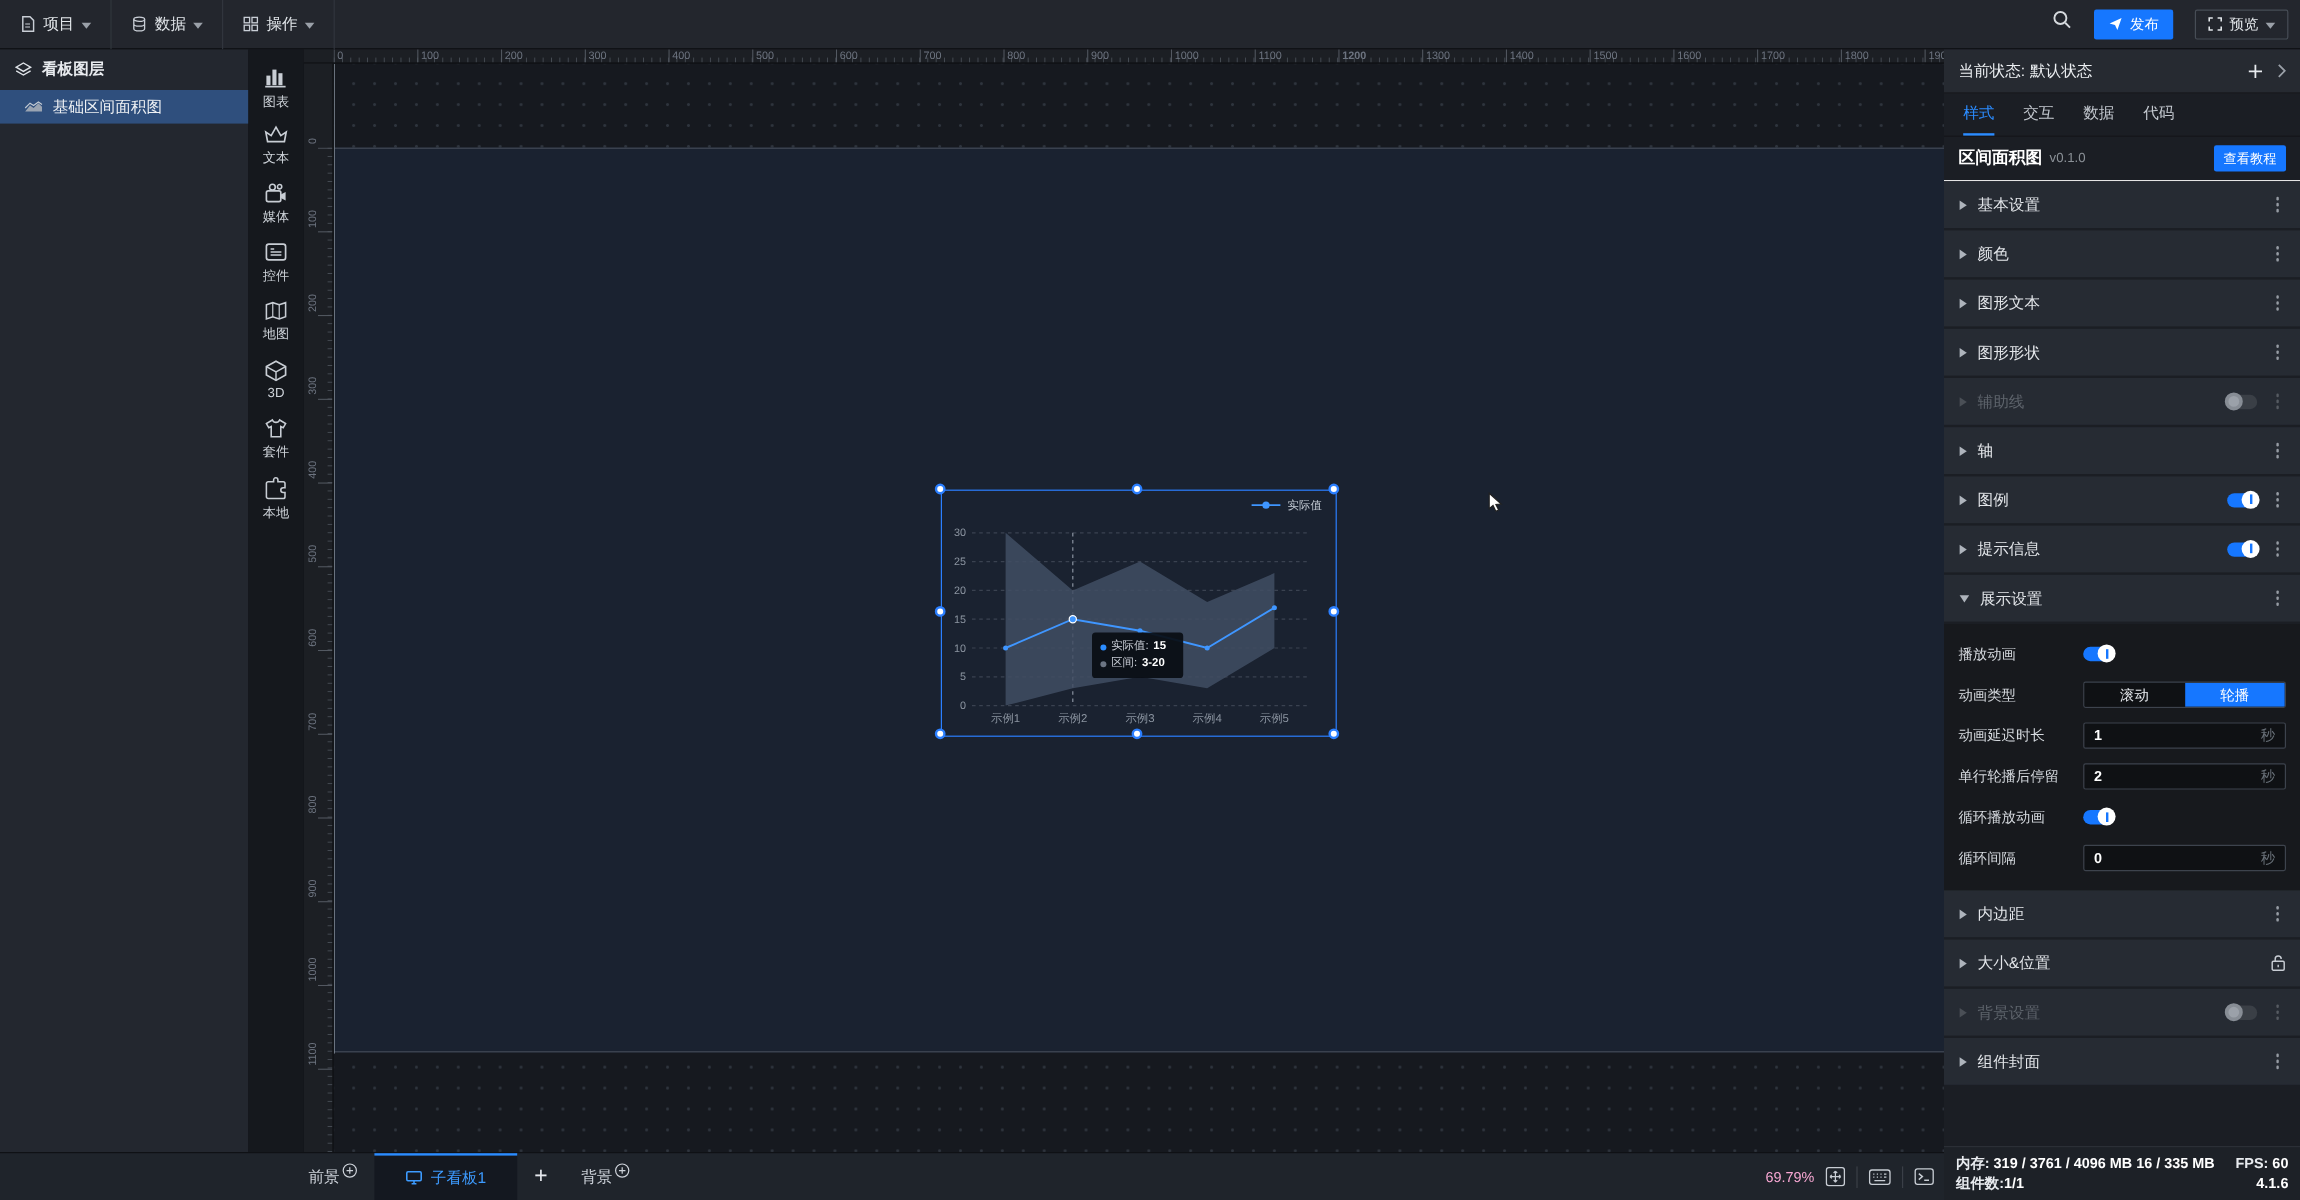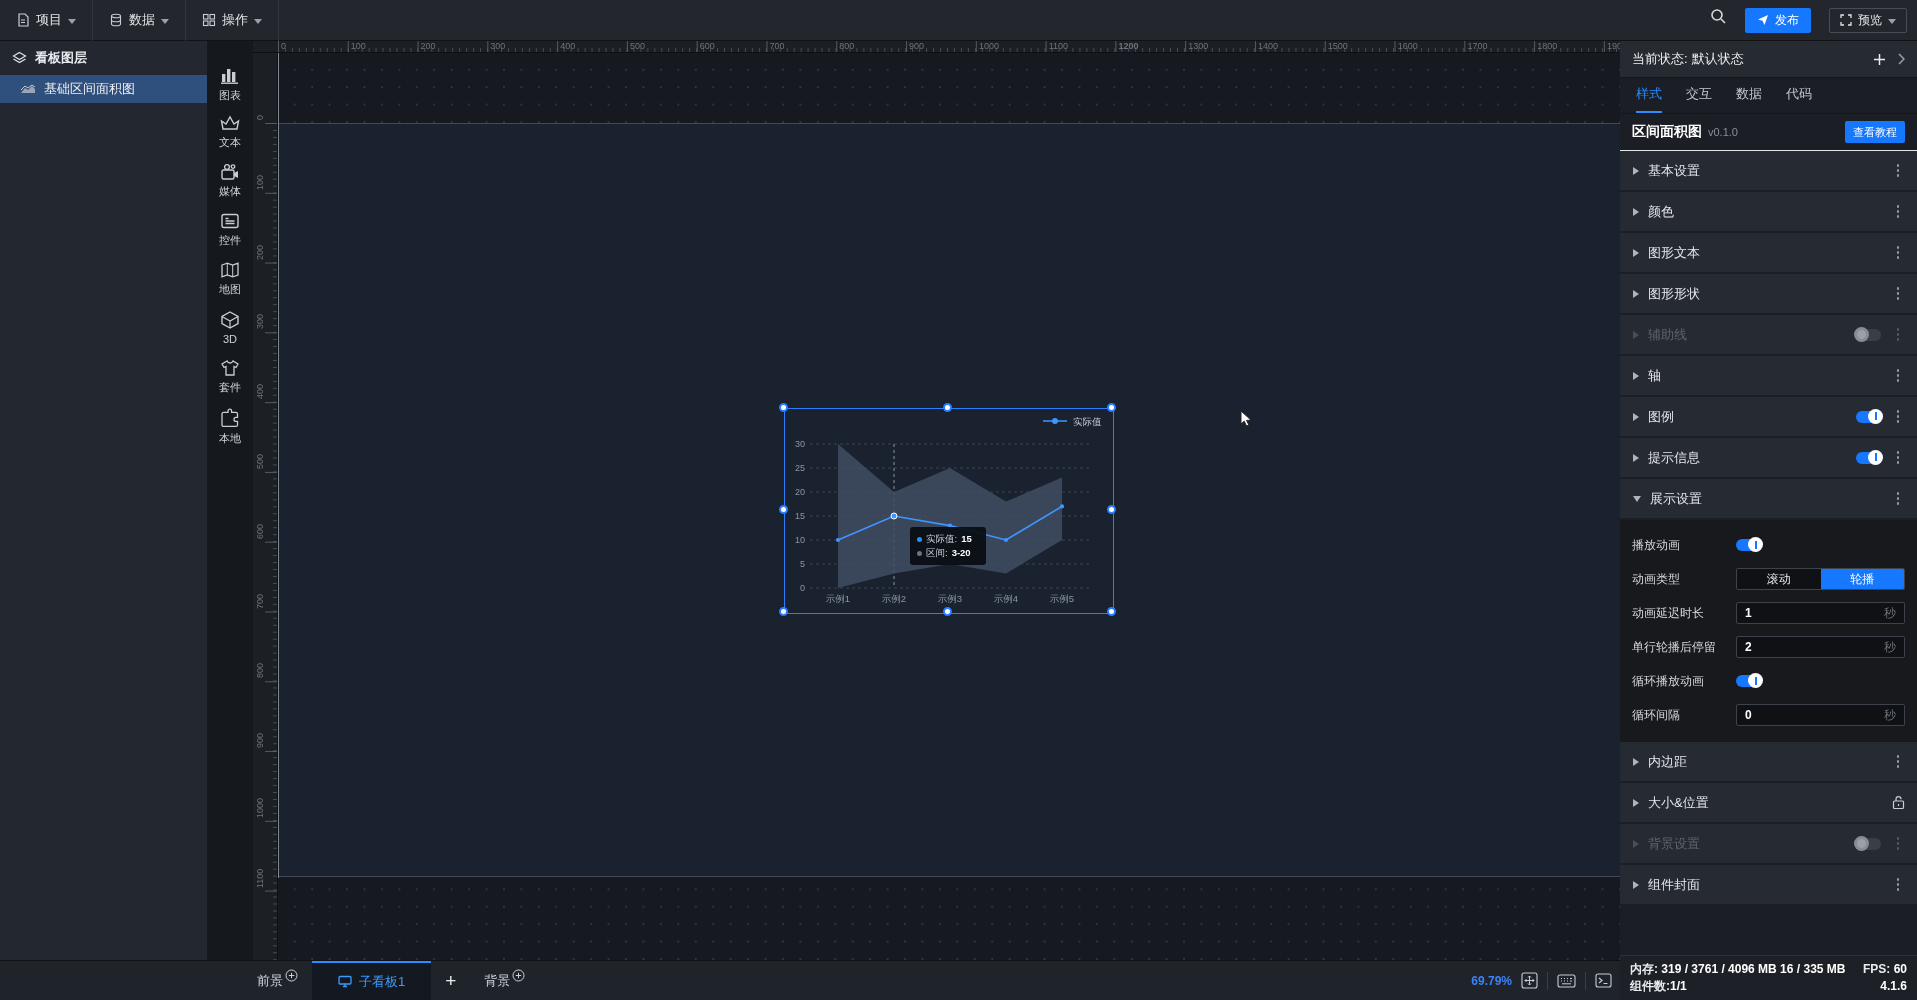--- a/index.html
+++ b/index.html
@@ -25,21 +25,21 @@
   
   .sidebar { position:absolute; left:0; top:41px; width:207px; height:919px; background:#23272f; z-index:10; }
   .sidebar-header { display:flex; align-items:center; gap:8px; height:34px; padding:0 12px;
     color:#e8ebef; font-weight:bold; font-size:13px; }
   .layer-item { display:flex; align-items:center; gap:8px; height:28px; padding:0 12px 0 20px;
     font-size:13px; color:#eef1f4; cursor:pointer; }
   .layer-item.selected { background:#2f4f7d; }
 
   
   .iconbar { position:absolute; left:207px; top:41px; width:46px; height:919px; background:#15181d;
-    display:flex; flex-direction:column; align-items:center; padding-top:24px; z-index:10; }
+    display:flex; flex-direction:column; align-items:center; padding-top:13px; z-index:10; }
   .tool { display:flex; flex-direction:column; align-items:center; gap:3px; width:46px; height:49px;
     color:#c8cdd4; cursor:pointer; }
   .tool .tlabel { font-size:11px; color:#cdd2d8; }
 
   
   .ruler-corner { position:absolute; left:253px; top:41px; width:25px; height:12px; background:#1c1f24; z-index:9; }
   .ruler-h { position:absolute; left:253px; top:41px; width:1367px; height:12px; background:#1c1f24;
     border-bottom:1px solid #0e1013; overflow:hidden; z-index:9; }
   .ruler-h .minor { position:absolute; left:25px; right:0; bottom:0; height:4px;
     background-image:linear-gradient(to right,#454b53 0,#454b53 1px,transparent 1px);
@@ -139,21 +139,21 @@
 
   
   .bottombar { position:absolute; left:0; top:960px; width:1620px; height:40px; background:#1f242b;
     border-top:1px solid #0f1115; display:flex; align-items:center; z-index:25; }
   .btab { display:flex; align-items:flex-start; gap:2px; color:#ced3da; font-size:13px; padding:0 14px;
     height:40px; align-items:center; cursor:pointer; }
   .btab .plus-badge { margin-top:-10px; }
   .btab.active-tab { background:#141820; border-top:2px solid #2b8cff; color:#3d9bff; gap:7px; }
   .badd { color:#e6e9ee; font-size:19px; padding:0 14px; cursor:pointer; }
   .bright { margin-left:auto; display:flex; align-items:center; gap:9px; padding-right:8px; }
-  .zoomval { color:#3b82f6; font-size:12px; font-weight:bold; }
+  .zoomval { color:#f9a8d4; font-size:12px; font-weight:normal; }
   .bicon { display:flex; align-items:center; justify-content:center; cursor:pointer; }
   .bsep { width:1px; height:18px; background:#3a3f47; }
 
   svg { display:block; }
 </style>
 </head>
 <body>
 
 <div id="app">
 

